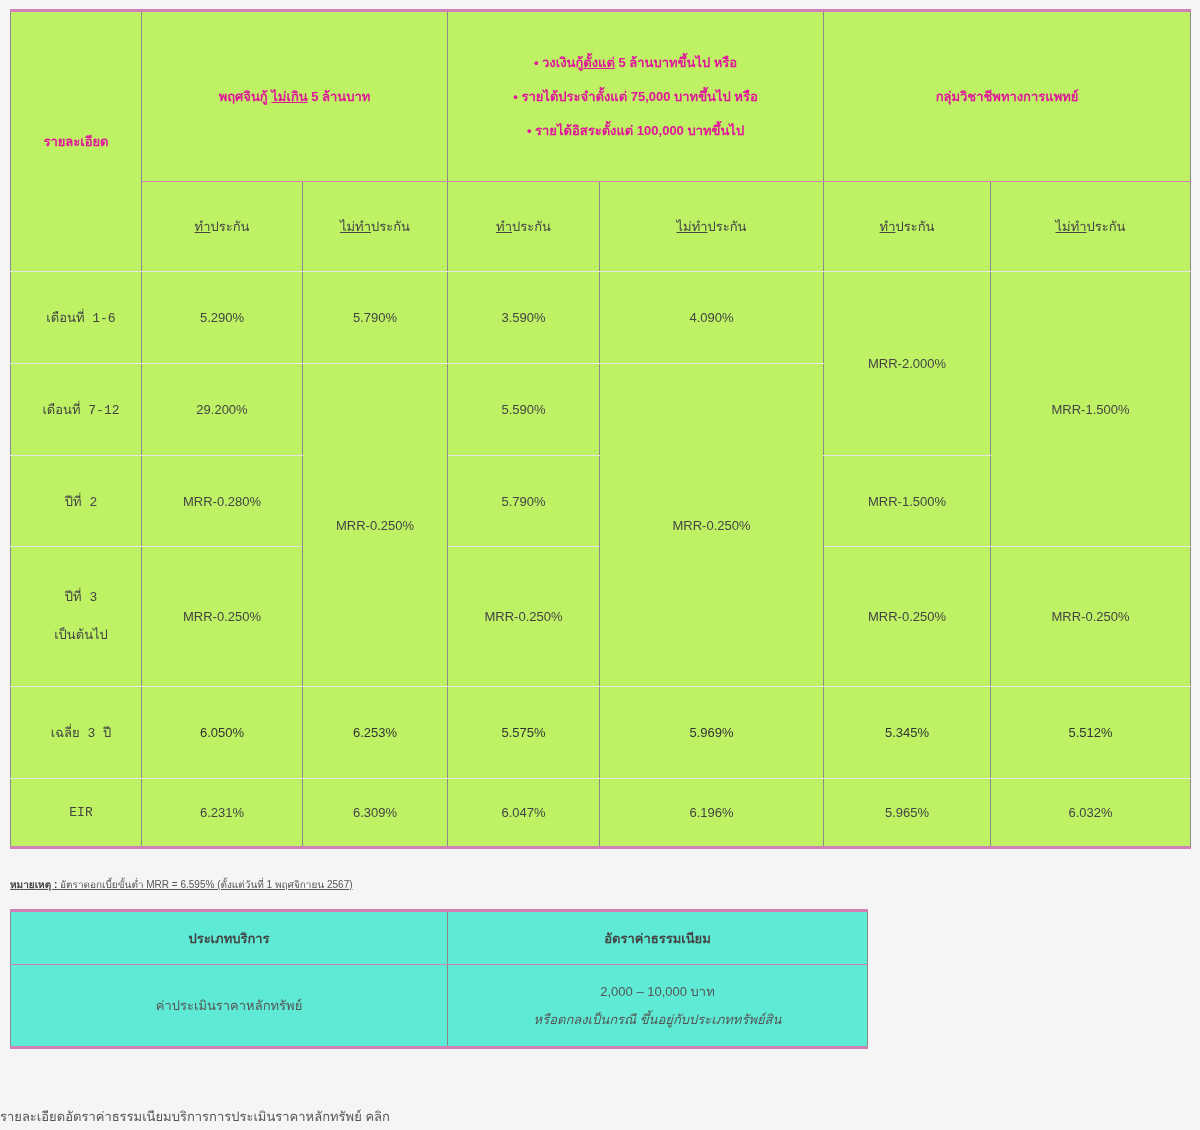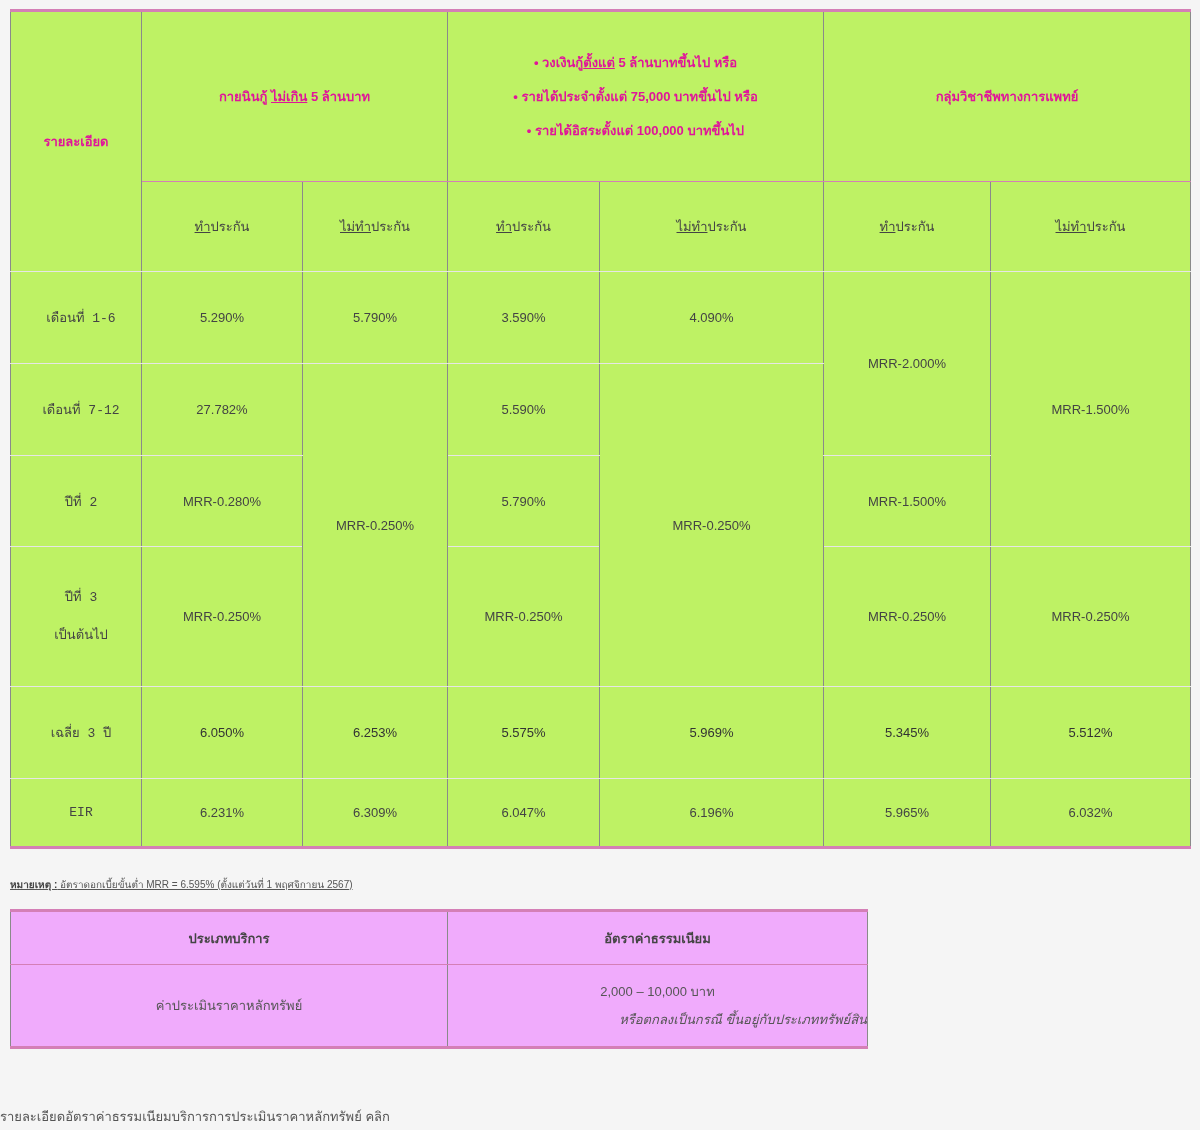--- a/index.html
+++ b/index.html
@@ -16,26 +16,26 @@
   #rate-table tbody tr:last-child td { border-bottom:3px solid #d47fb6; }
   .pink { color:#e0159a !important; font-weight:bold !important; }
   .u { text-decoration:underline; }
   .rowlabel { text-align:right; padding-left:10px !important;font-family:Liberation Mono, monospace; }
   .bold { font-weight:bold; color:#333 !important; }
   .sub { font-weight:bold; color:#555; }
   .bullet-line { display:block; line-height:34px; }
   .note { left:10px; top:877px; font-size:10px; color:#555;text-decoration:underline; }
   .note b { color:#444; }
   #fee-table { position:absolute; left:10px; top:909px; width:857px; }
-  #fee-table td, #fee-table th { background:#f0abfc; text-align:center; vertical-align:middle;
+  #fee-table td, #fee-table th { background:#5eead4; text-align:center; vertical-align:middle;
         border-left:1px solid #8a8a8a; border-right:1px solid #8a8a8a;
         border-top:1px solid #e6e6e6; border-bottom:1px solid #e6e6e6; padding:0; font-size:13px; color:#555; font-weight:normal; }
   #fee-table thead th { border-top:3px solid #d47fb6; border-bottom:1px solid #d47fb6; font-weight:bold; color:#444; }
   #fee-table tbody tr:last-child td { border-bottom:3px solid #d47fb6; }
-  .italic { font-style:italic;text-align:right; }
+  .italic { font-style:italic; }
   .footer-link { left:0; top:1106px; font-size:13px; color:#555; }
 </style>
 </head>
 <body>
 
 <table id="rate-table">
   <colgroup>
     <col style="width:131px">
       <col style="width:161px">
       <col style="width:145px">
@@ -43,21 +43,21 @@
       <col style="width:224px">
       <col style="width:167px">
       <col style="width:200px">
   </colgroup>
   <thead>
     <tr class="top grp" style="height:171px">
       <th rowspan="2" class="pink">
         <span>รายละเอียด</span>
       </th>
       <th colspan="2" class="grp pink">
-        <span>กายนินกู้ </span><span class="u">ไม่เกิน</span><span> 5 ล้านบาท</span>
+        <span>พฤศจินกู้ </span><span class="u">ไม่เกิน</span><span> 5 ล้านบาท</span>
       </th>
       <th colspan="2" class="grp pink">
         <span class="bullet-line"><span>• วงเงินกู้</span><span class="u">ตั้งแต่</span><span> 5 ล้านบาทขึ้นไป หรือ</span></span>
         <span class="bullet-line">• รายได้ประจำตั้งแต่ 75,000 บาทขึ้นไป หรือ</span>
         <span class="bullet-line">• รายได้อิสระตั้งแต่ 100,000 บาทขึ้นไป</span>
       </th>
       <th colspan="2" class="grp pink">
         <span>กลุ่มวิชาชีพทางการแพทย์</span>
       </th>
     </tr>
@@ -75,21 +75,21 @@
       <td class="rowlabel">เดือนที่ 1-6</td>
       <td>5.290%</td>
       <td>5.790%</td>
       <td>3.590%</td>
       <td>4.090%</td>
       <td rowspan="2">MRR-2.000%</td>
       <td rowspan="3">MRR-1.500%</td>
     </tr>
     <tr style="height:92px">
       <td class="rowlabel">เดือนที่ 7-12</td>
-      <td>27.782%</td>
+      <td>29.200%</td>
       <td rowspan="3">MRR-0.250%</td>
       <td>5.590%</td>
       <td rowspan="3">MRR-0.250%</td>
     </tr>
     <tr style="height:91px">
       <td class="rowlabel">ปีที่ 2</td>
       <td>MRR-0.280%</td>
       <td>5.790%</td>
       <td>MRR-1.500%</td>
     </tr>

